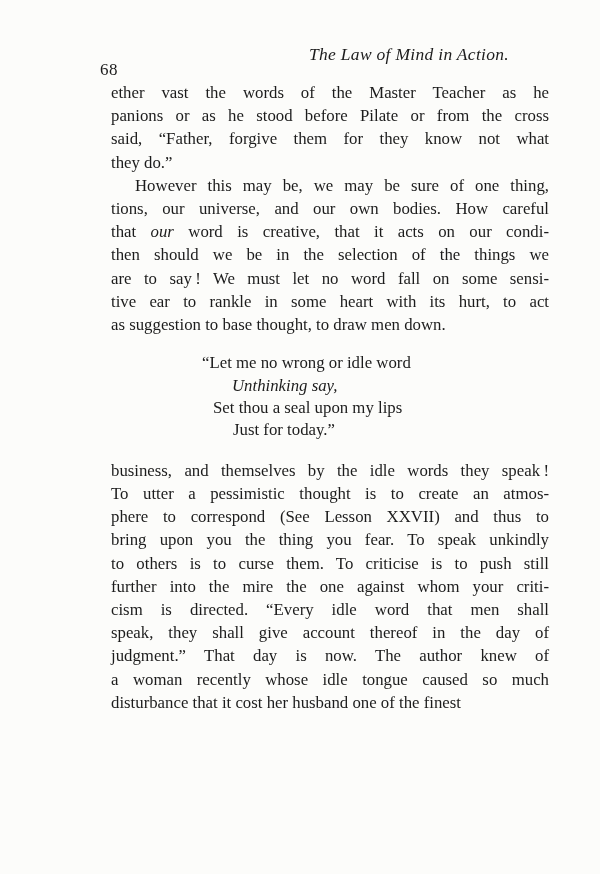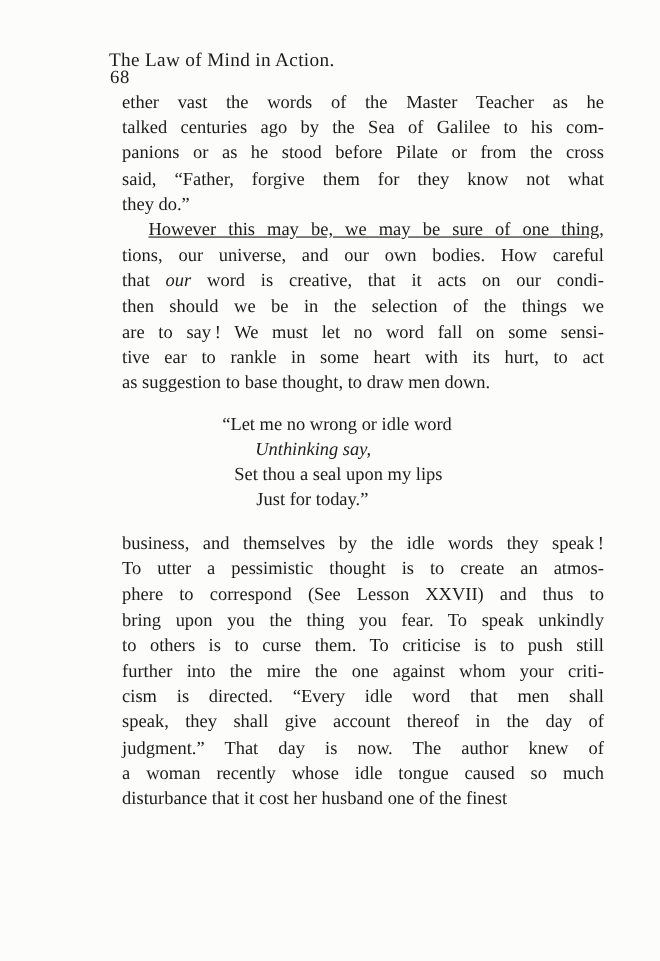--- a/index.html
+++ b/index.html
@@ -26,22 +26,23 @@
     font-size: 17px;
   }
   .pagenum {
     position: absolute;
     left: 1px;
     top: 16px;
     letter-spacing: 0.5px;
   }
   .running-title {
     display: block;
-    text-align: left;
+    text-align: right;
     padding-right: 28px;
+    font-style: italic;
     font-size: 17.5px;
     letter-spacing: 0.3px;
   }
   .body-text {
     position: absolute;
     top: 81px;
     left: 111px;
     width: 438px;
     font-size: 16.8px;
     line-height: 23.2px;
@@ -49,21 +50,20 @@
   .para .line {
     text-align: justify;
     text-align-last: justify;
     white-space: normal;
   }
   .para .line.lastline {
     text-align-last: left;
   }
   .para.indent .line.firstline {
     text-indent: 24px;
-    text-decoration: underline;
   }
   .verse {
     margin: 16px 0 17px 91px;
     line-height: 22.4px;
   }
   .verse .line { text-align: left; }
   .verse .line:nth-child(2) { margin-left: 30px; font-style: italic; }
   .verse .line:nth-child(3) { margin-left: 11px; }
   .verse .line:nth-child(4) { margin-left: 31px; }
 </style>
@@ -71,21 +71,20 @@
 <body>
 
 <div class="page">
   <div class="header">
     <span class="pagenum">68</span>
     <span class="running-title">The Law of Mind in Action.</span>
   </div>
   <div class="body-text">
       <div class="para">
         <div class="line firstline">ether vast the words of the Master Teacher as he</div>
-        <div class="line">talked centuries ago by the Sea of Galilee to his com-</div>
         <div class="line">panions or as he stood before Pilate or from the cross</div>
         <div class="line">said, “Father, forgive them for they know not what</div>
         <div class="line lastline">they do.”</div>
       </div>
       <div class="para indent">
         <div class="line firstline">However this may be, we may be sure of one thing,</div>
         <div class="line">tions, our universe, and our own bodies.  How careful</div>
         <div class="line">that <i>our</i> word is creative, that it acts on our condi-</div>
         <div class="line">then should we be in the selection of the things we</div>
         <div class="line">are to say !  We must let no word fall on some sensi-</div>

